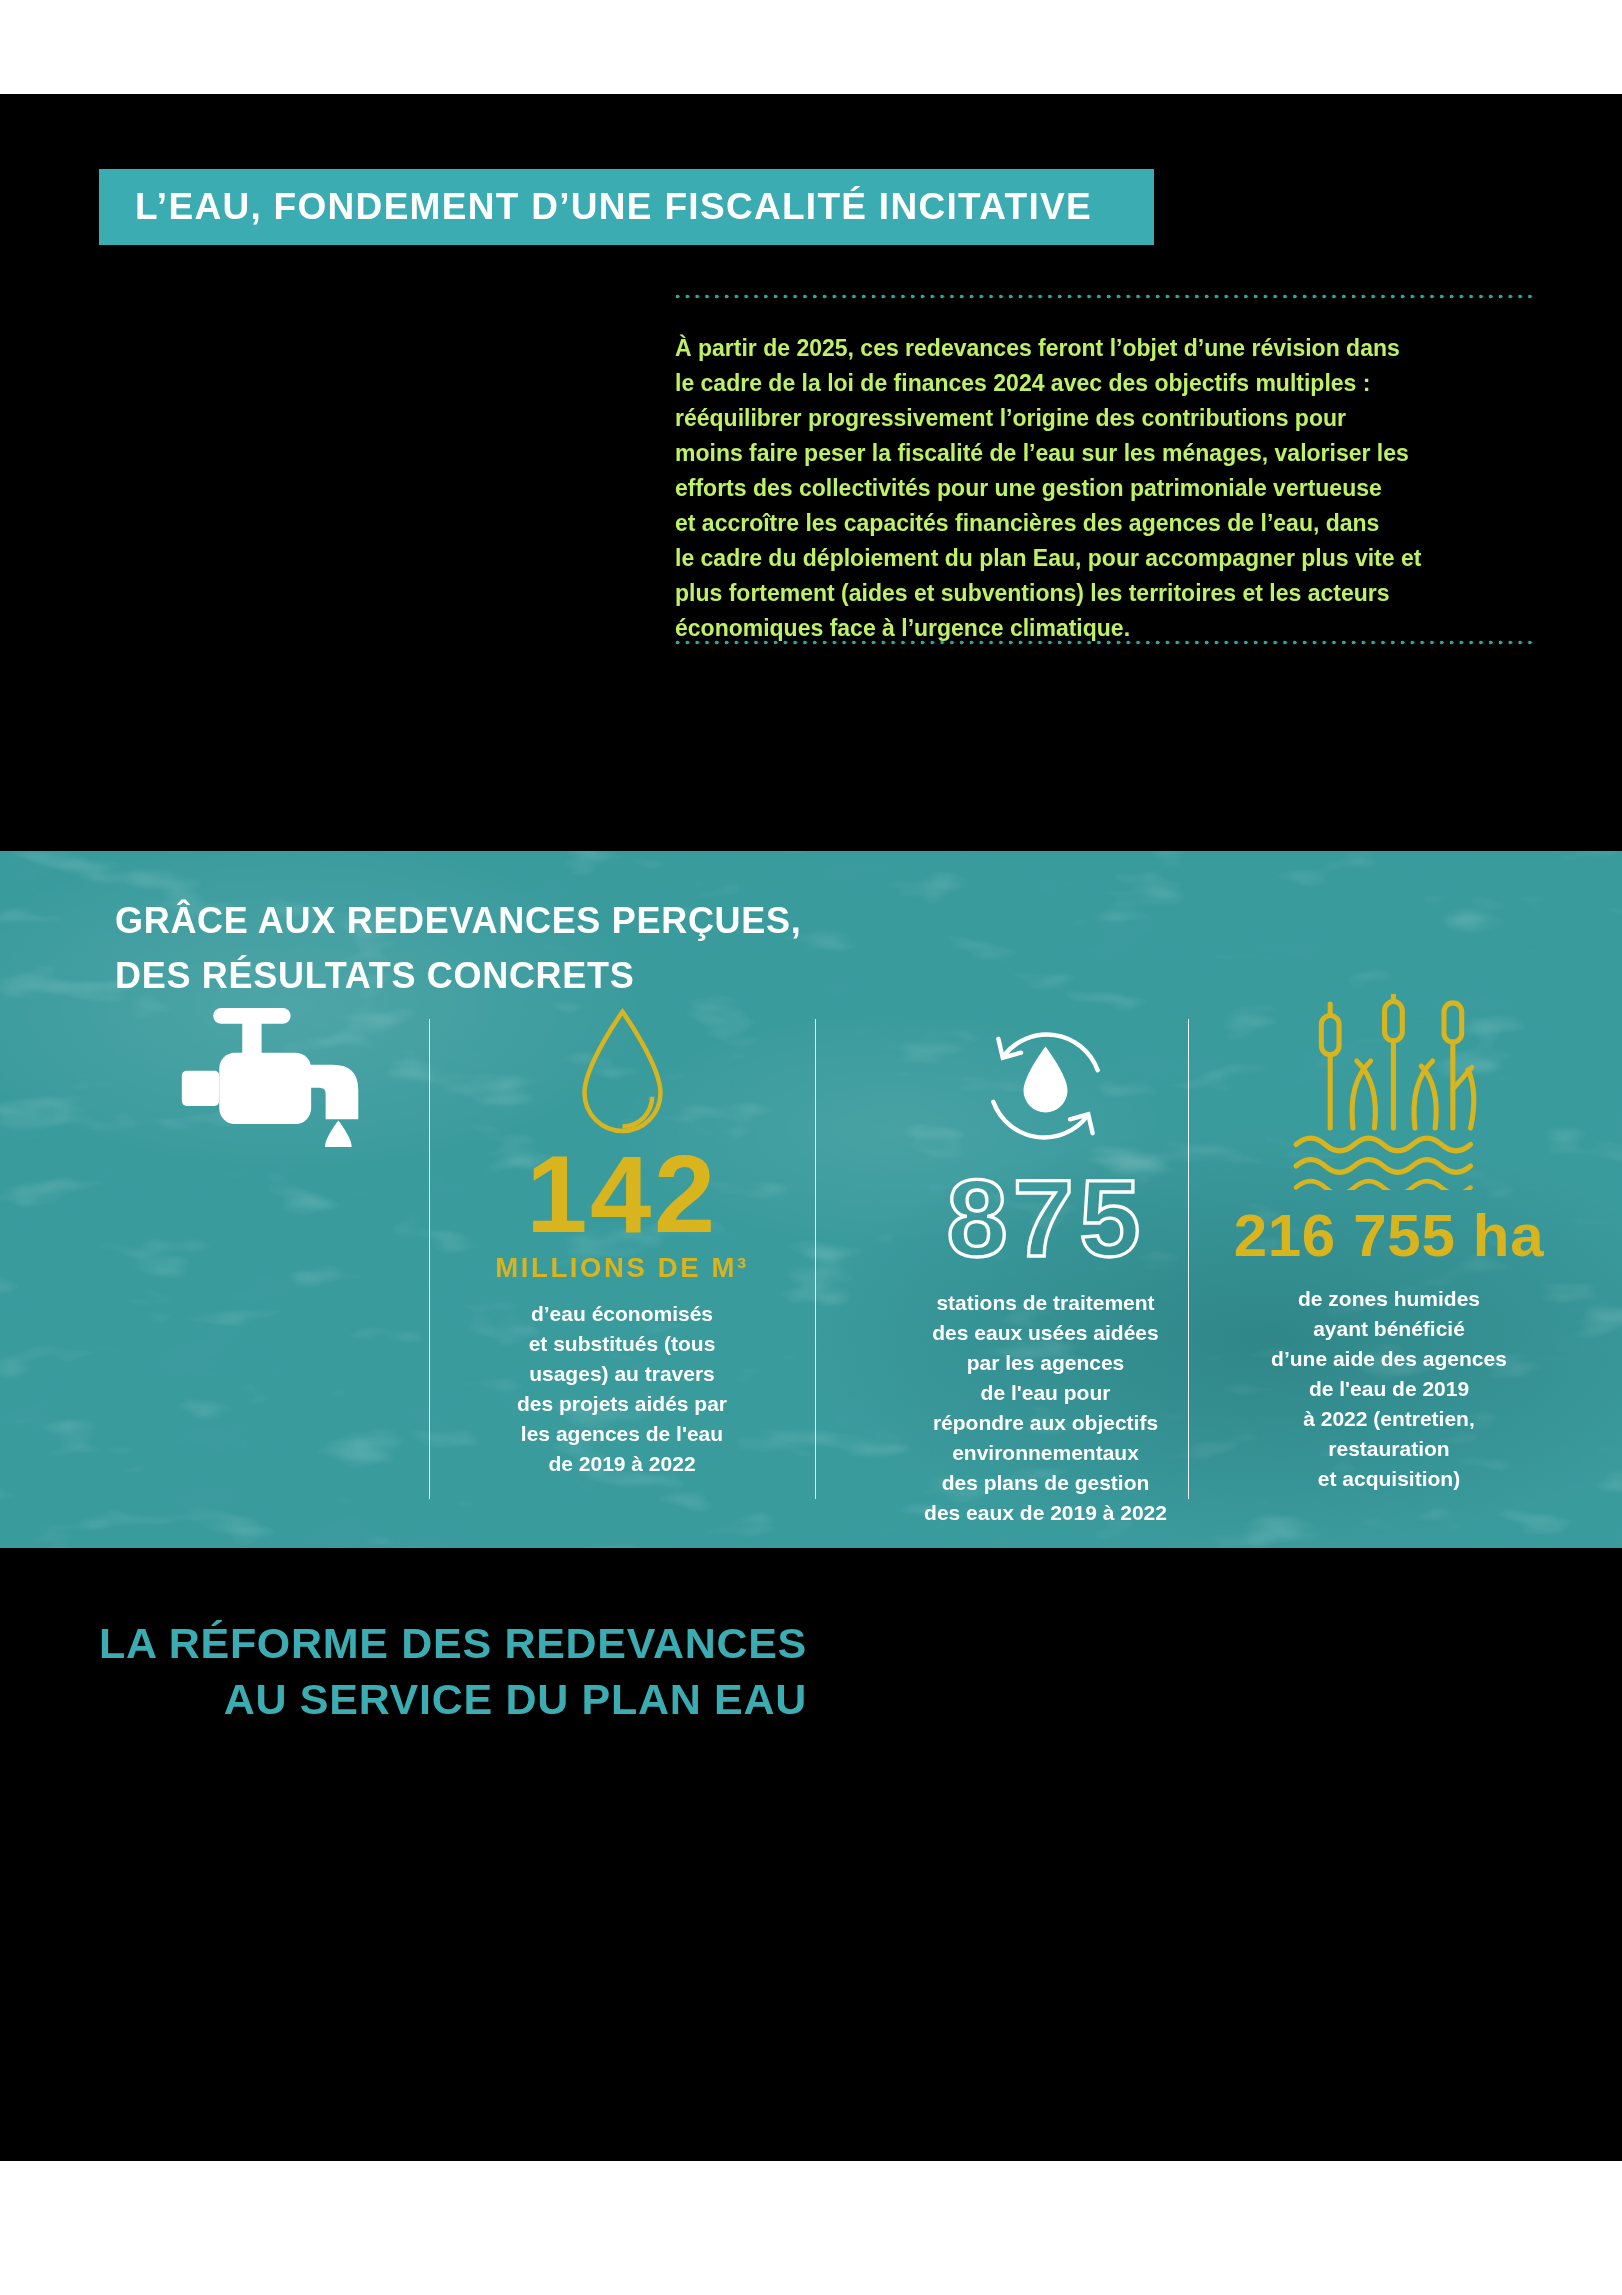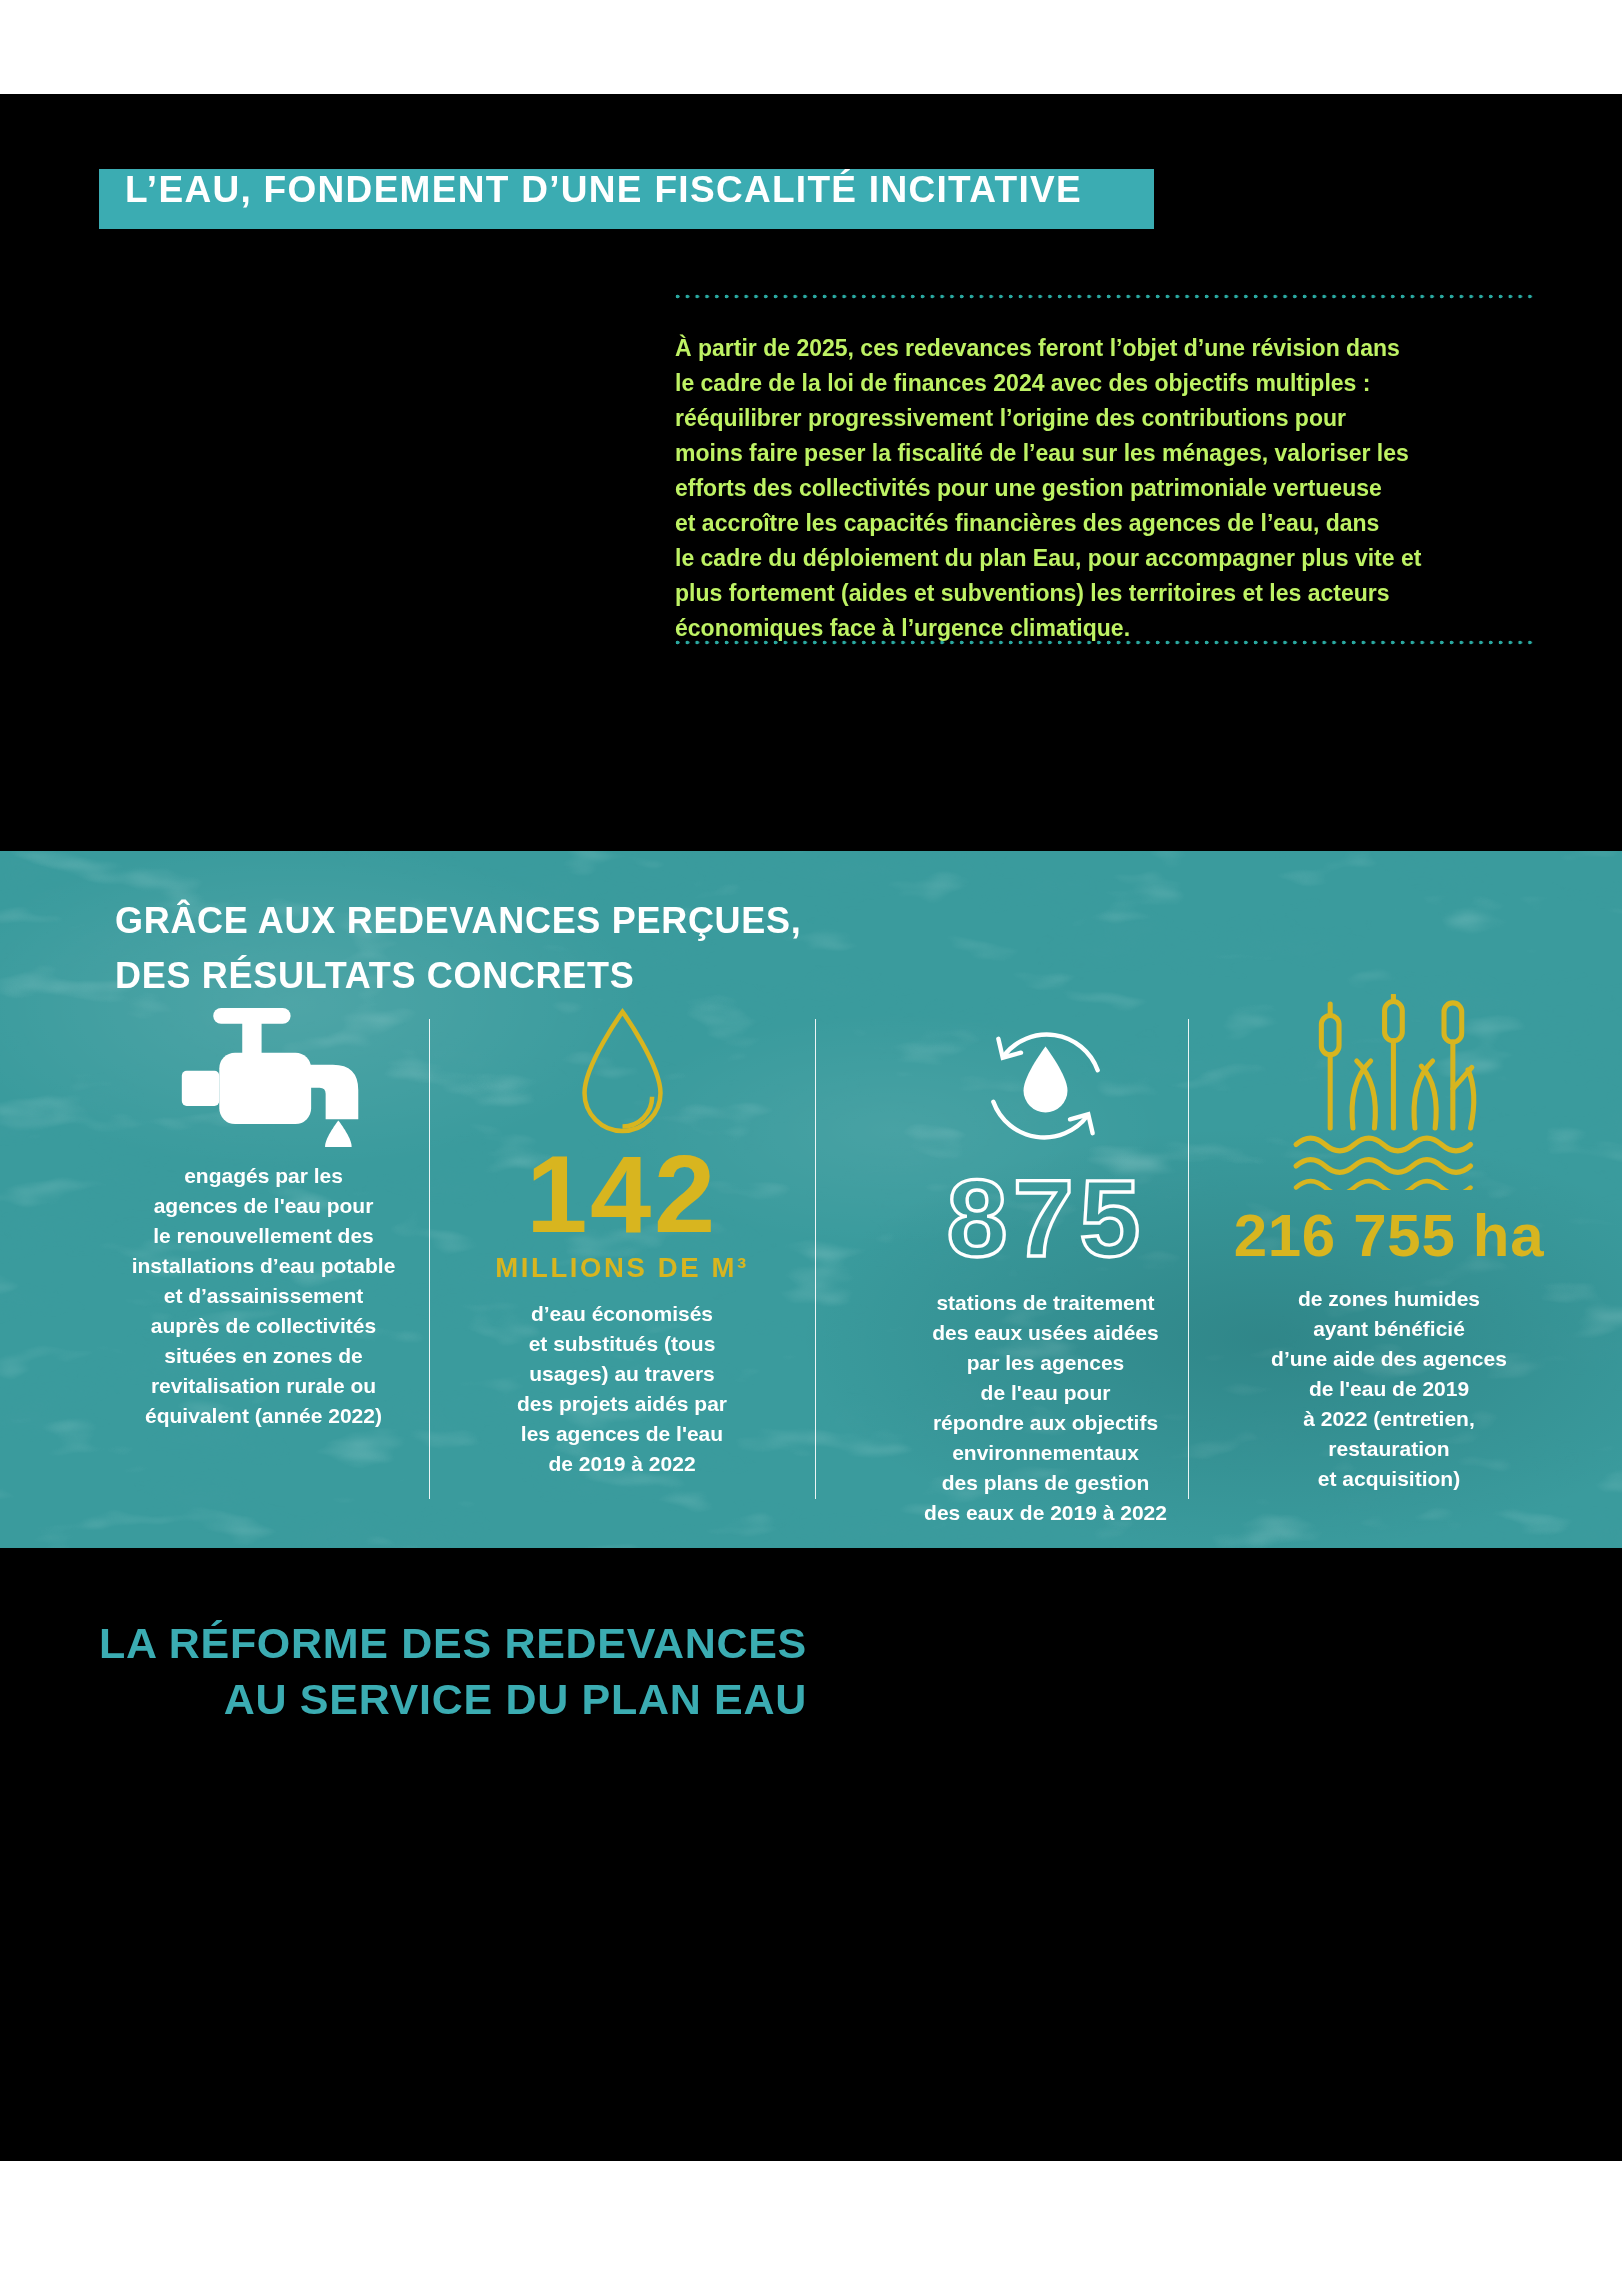--- a/index.html
+++ b/index.html
@@ -8,22 +8,22 @@
     position:relative; width:1623px; height:2295px; overflow:hidden;
     background:#ffffff; font-family:"Liberation Sans", sans-serif;
   }
   .band{position:absolute; left:0; width:1623px;}
   .band-black-top{top:94px; height:757px; background:#000000;}
   .band-photo{top:851px; height:697px; background:#3a9b9d; overflow:hidden;}
   .band-black-bottom{top:1548px; height:613px; background:#000000;}
 
   
   .fiscal-banner{
-    position:absolute; left:99px; top:168px; width:1055px; height:60px;
-    background:#3bacb2; display:flex; padding-left:26px;
+    position:absolute; left:99px; top:168px; width:1055px; height:76px;
+    background:#3bacb2; display:flex; align-items:center; padding-left:36px;
     box-sizing:border-box;
   }
   .fiscal-banner h1{
     margin:0; color:#ffffff; font-size:37px; font-weight:bold;
     letter-spacing:1.3px; white-space:nowrap;
   }
   .dotted{
     position:absolute; left:675px; width:859px; height:5.2px;
     background-image:radial-gradient(circle at 2.6px 2.6px, #2aa8a0 1.7px, rgba(0,0,0,0) 2.2px);
     background-size:9.8px 5.2px; background-repeat:repeat-x;
@@ -147,29 +147,20 @@
       <div class="icon-wrap">
         <svg width="196" height="139" viewBox="0 0 300 230" fill="#ffffff" aria-hidden="true">
           <rect x="66" y="0" width="128" height="26" rx="13"></rect>
           <rect x="114" y="16" width="32" height="62"></rect>
           <rect x="76" y="74" width="152" height="118" rx="26"></rect>
           <rect x="14" y="104" width="62" height="58" rx="8"></rect>
           <path d="M226 94 h38 q42 0 42 42 v48 h-54 v-42 q0 -10 -10 -10 h-16 z"></path>
           <path d="M273 186 c0 0 -22 28 -22 43 a22 22 0 0 0 44 0 c0 -15 -22 -43 -22 -43 z"></path>
         </svg>
       </div>
-      <div class="stat-caption">engagés par les
-agences de l'eau pour
-le renouvellement des
-installations d’eau potable
-et d’assainissement
-auprès de collectivités
-situées en zones de
-revitalisation rurale ou
-équivalent (année 2022)</div>
     </div>
 
     <div class="stat-col col-2" style="top:157px;">
       <div class="icon-wrap">
         <svg width="99" height="132" viewBox="0 0 150 205" fill="none" stroke="#d8b51f" stroke-width="7" aria-hidden="true">
           <path d="M75 6 C75 6 16 88 16 132 a59 59 0 0 0 118 0 C134 88 75 6 75 6 Z"></path>
           <path d="M121 138 a46 46 0 0 1 -46 46"></path>
         </svg>
       </div>
       <div class="stat-value-gold-big">142</div>

